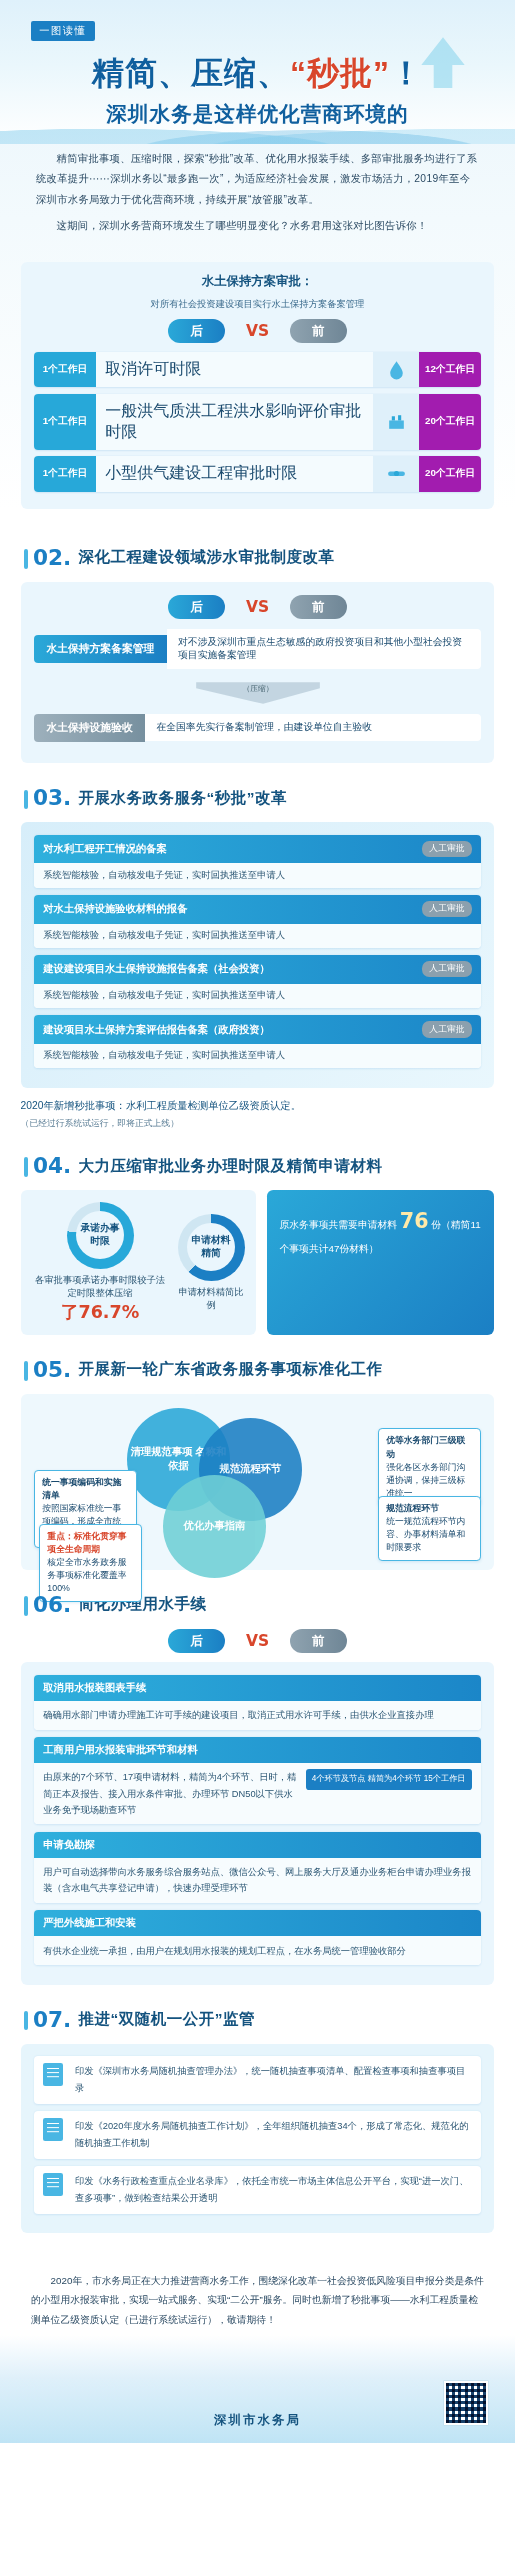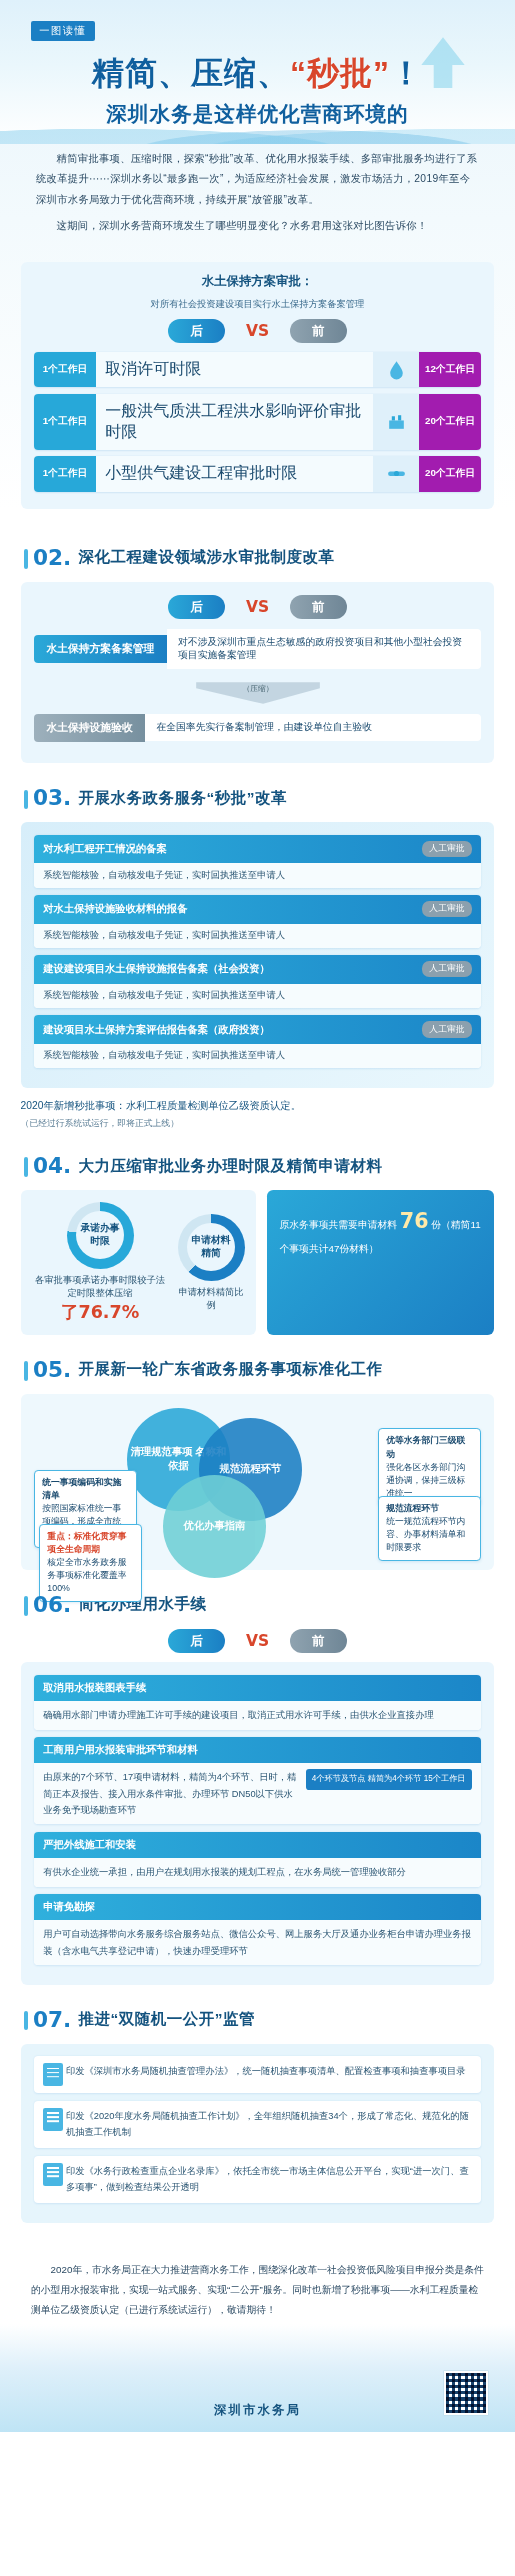--- a/index.html
+++ b/index.html
@@ -387,21 +387,21 @@
     border-radius: 3.1px;
     margin-left: 7.2px;
     line-height: 1.5;
     text-align: center;
   }
 
   
   .box07 { background: #e6f5fc; border-radius: 6.2px; padding: 12.4px 13.4px; }
   .doc07 {
     display: flex;
-    gap: 3px;
+    gap: 12px;
     background: #fff;
     border-radius: 4.1px;
     padding: 7.2px 9.3px;
     margin-bottom: 7.2px;
     box-shadow: 0 0.5px 2.1px rgba(27,127,196,.12);
   }
   .doc07 .ic {
     width: 19.6px; height: 23px; flex: 0 0 19.6px;
     background: #49b6e3;
     border-radius: 2.1px;
@@ -674,26 +674,26 @@
       <div class="card06">
         <div class="hd">工商用户用水报装审批环节和材料</div>
         <div class="bd">
           <span class="stamp">4个环节及节点
 精简为4个环节
 15个工作日</span>
           <span>由原来的7个环节、17项申请材料，精简为4个环节、日时，精简正本及报告、接入用水条件审批、办理环节 DN50以下供水业务免予现场勘查环节</span>
         </div>
       </div>
       <div class="card06">
+        <div class="hd">申请免勘探</div>
+        <div class="bd">用户可自动选择带向水务服务综合服务站点、微信公众号、网上服务大厅及通办业务柜台申请办理业务报装（含水电气共享登记申请），快速办理受理环节</div>
+      </div>
+      <div class="card06">
         <div class="hd">严把外线施工和安装</div>
         <div class="bd">有供水企业统一承担，由用户在规划用水报装的规划工程点，在水务局统一管理验收部分</div>
-      </div>
-      <div class="card06">
-        <div class="hd">申请免勘探</div>
-        <div class="bd">用户可自动选择带向水务服务综合服务站点、微信公众号、网上服务大厅及通办业务柜台申请办理业务报装（含水电气共享登记申请），快速办理受理环节</div>
       </div>
     </div>
   </div>
 
   <div class="section">
     <div class="sec-head">
       <span class="sec-num">07.</span>
       <span class="sec-title">推进“双随机一公开”监管</span>
     </div>
     <div class="box07">

